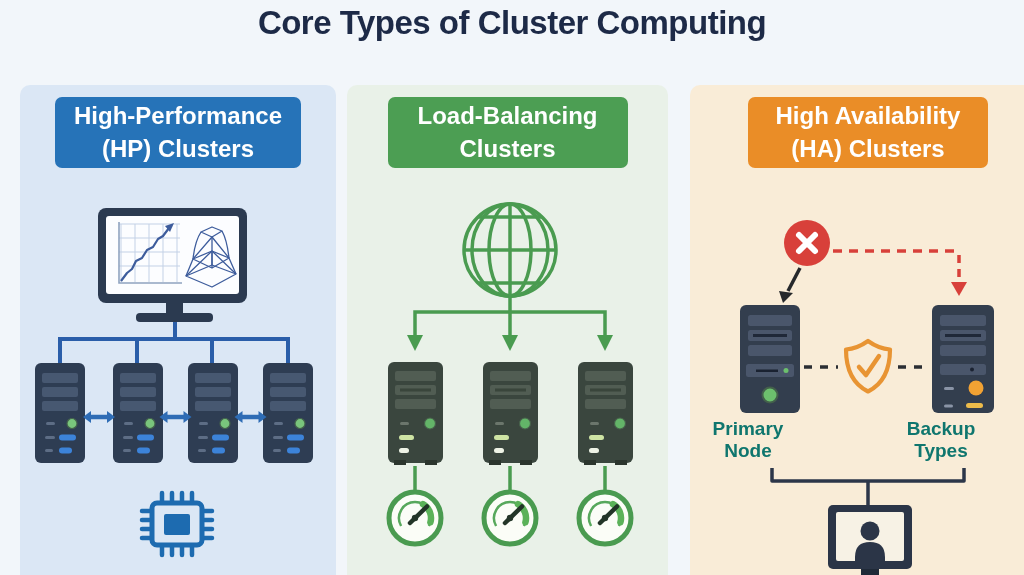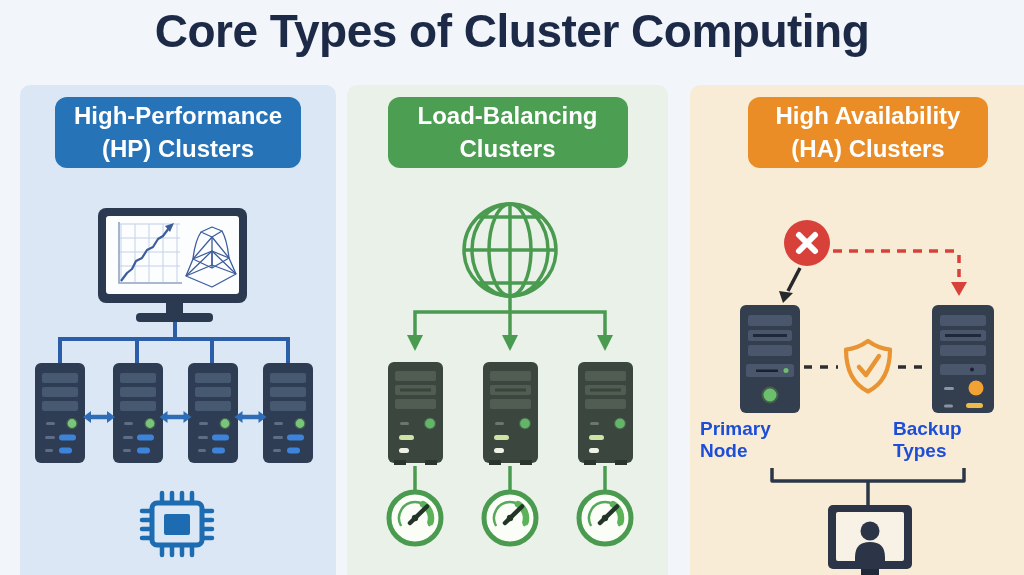--- a/index.html
+++ b/index.html
@@ -3,39 +3,39 @@
 <meta charset="utf-8">
 <style>
   html,body{margin:0;padding:0;}
   body{
     width:1024px;height:575px;overflow:hidden;position:relative;
     background:#f2f6fa;
     font-family:"Liberation Sans",sans-serif;
   }
   .title{
     position:absolute;top:4px;left:0;width:1024px;text-align:center;
-    font-size:46px;font-weight:bold;letter-spacing:-.5px;color:#1d2a47;
+    font-size:33px;font-weight:bold;letter-spacing:-.5px;color:#1d2a47;
   }
   .panel{position:absolute;top:85px;height:490px;border-radius:10px 10px 0 0;}
   #panel-hp{left:20px;width:316px;background:#dbe7f5;}
   #panel-lb{left:347px;width:321px;background:#e9f1e8;}
   #panel-ha{left:690px;width:312px;background:#f9ecd7;padding-left:44px;}
   .badge{
     position:absolute;top:12px;left:50%;transform:translateX(-50%);
-    box-sizing:border-box;height:71px;border-radius:12px;
+    box-sizing:border-box;height:71px;border-radius:7px;
     display:flex;align-items:center;justify-content:center;text-align:center;
     color:#ffffff;font-weight:bold;font-size:24px;line-height:1.35;padding:4px 14px;
   }
   #badge-hp{width:246px;background:#2673b8;}
   #badge-lb{width:240px;background:#4c9e53;text-align:center;}
   #badge-ha{width:240px;background:#ea8d27;}
   .art{position:absolute;left:0;top:0;width:100%;height:100%;}
   .node-label{
-    position:absolute;width:96px;text-align:left;
-    font-weight:bold;font-size:19px;line-height:22px;color:#1d4ed8;
+    position:absolute;width:96px;text-align:center;
+    font-weight:bold;font-size:19px;line-height:22px;color:#0f766e;
   }
   #label-primary{left:10px;top:333px;}
   #label-backup{left:203px;top:333px;}
 </style>
 </head>
 <body>
 
 <div class="title">Core Types of Cluster Computing</div>
 
 <div class="panel" id="panel-hp">

